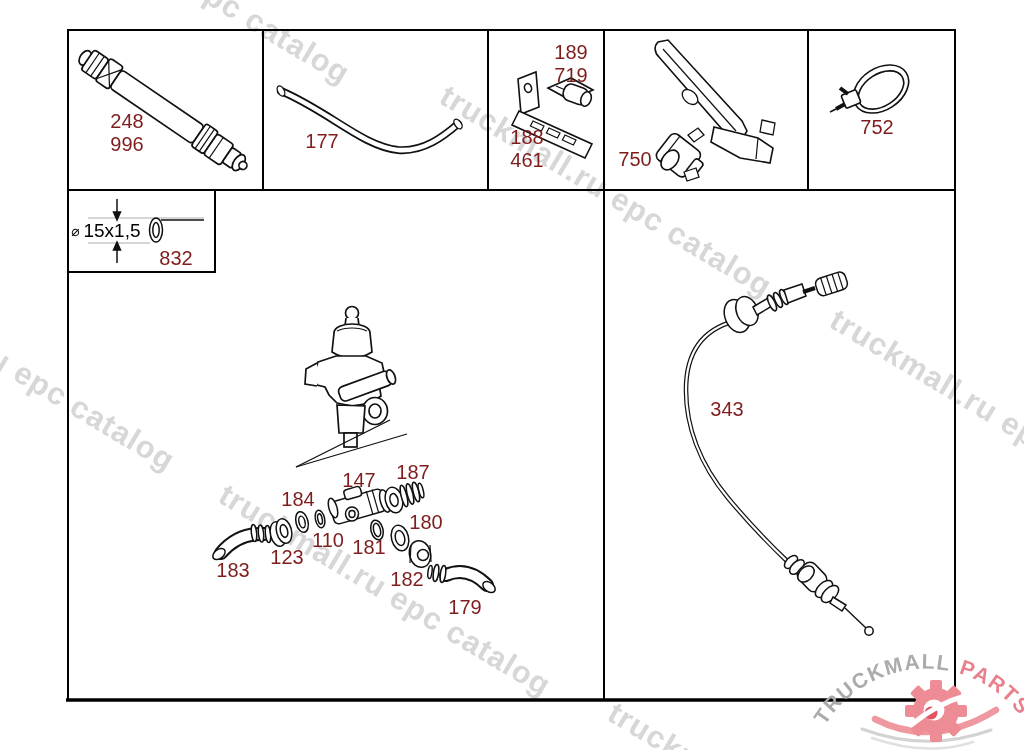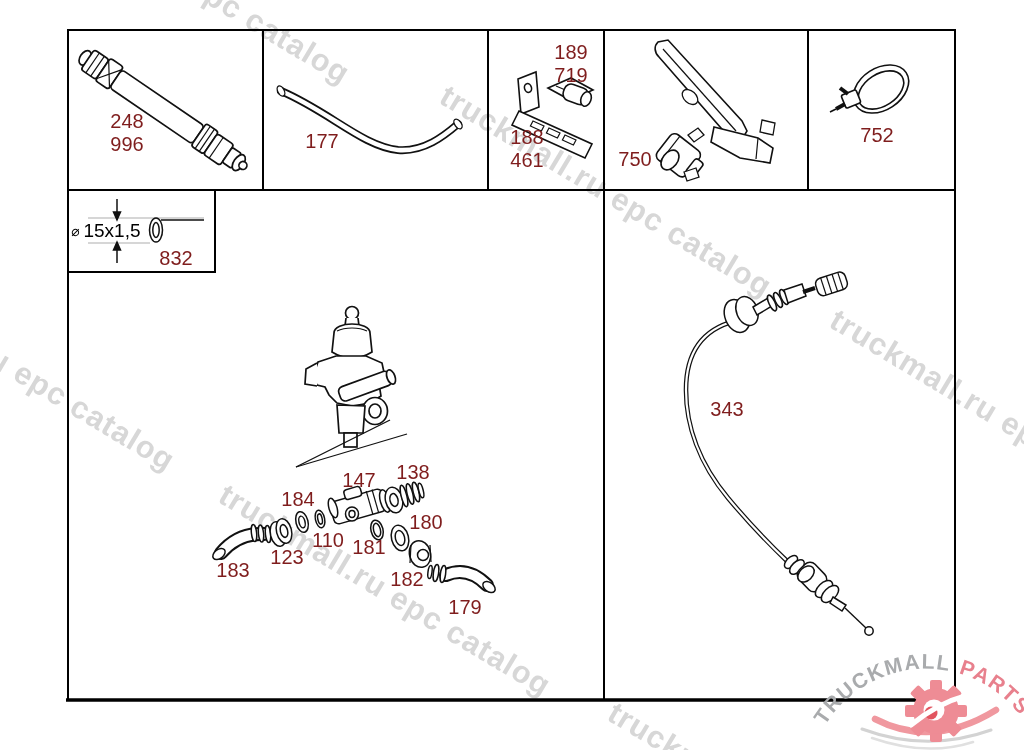--- a/index.html
+++ b/index.html
@@ -280,34 +280,34 @@
     <span>189</span>
     <span>719</span>
   </div>
   <div class="callout" style="left:495px;top:126px">
     <span>188</span>
     <span>461</span>
   </div>
   <div class="callout" style="left:603px;top:148px">
     <span>750</span>
   </div>
-  <div class="callout" style="left:845px;top:124px">
+  <div class="callout" style="left:845px;top:116px">
     <span>752</span>
   </div>
   <div class="callout" style="left:144px;top:247px">
     <span>832</span>
   </div>
   <div class="callout" style="left:695px;top:398px">
     <span>343</span>
   </div>
   <div class="callout" style="left:327px;top:469px">
     <span>147</span>
   </div>
   <div class="callout" style="left:381px;top:461px">
-    <span>138</span>
+    <span>187</span>
   </div>
   <div class="callout" style="left:266px;top:488px">
     <span>184</span>
   </div>
   <div class="callout" style="left:296px;top:529px">
     <span>110</span>
   </div>
   <div class="callout" style="left:255px;top:546px">
     <span>123</span>
   </div>

